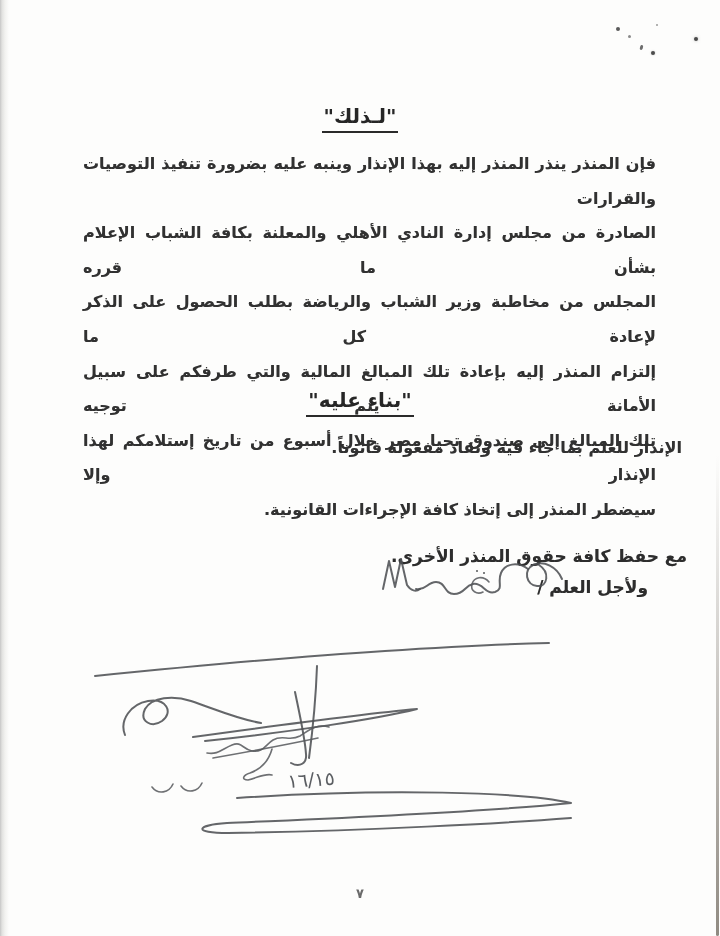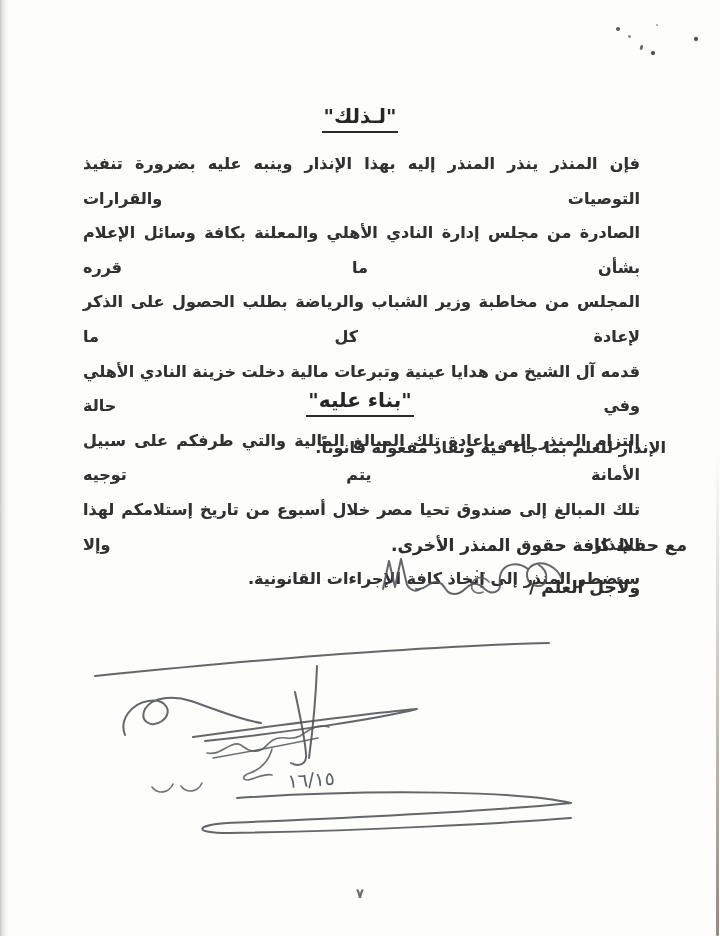--- a/index.html
+++ b/index.html
@@ -35,38 +35,38 @@
     font-size:20px;font-weight:bold;color:#262626;
   }
   .heading span{
     display:inline-block;border-bottom:2.2px solid #2a2a2a;padding:0 2px 3px 2px;
     letter-spacing:.5px;
   }
   .h1{top:104px;}
   .h2{top:388px;}
 
   .para{
-    position:absolute;right:80px;left:83px;
+    position:absolute;right:64px;left:83px;
     font-size:16px;font-weight:bold;color:#313131;
     text-shadow:0 0 .5px rgba(40,40,40,.35);
   }
   .p1{top:147px;line-height:34.6px;}
   .p2{top:430px;line-height:36.5px;}
   .line{white-space:nowrap;}
   .just{text-align:justify;text-align-last:justify;white-space:normal;}
   .end{text-align-last:right;}
   .shift-right{margin-right:-26px;}
 
   .closing{
-    position:absolute;right:33px;top:535px;
+    position:absolute;right:33px;top:546px;
     font-size:17px;font-weight:bold;color:#2d2d2d;
     text-shadow:0 0 .5px rgba(40,40,40,.35);
   }
   .for-record{
-    position:absolute;right:80px;top:577px;
+    position:absolute;right:72px;top:577px;
     font-size:17px;font-weight:bold;color:#2d2d2d;
     text-shadow:0 0 .5px rgba(40,40,40,.35);
   }
   .sig-small{position:absolute;left:376px;top:549px;width:195px;height:58px;}
   .sig-large{position:absolute;left:55px;top:632px;width:530px;height:215px;}
   .sig-stroke{fill:none;stroke:#4f5154;stroke-width:2;stroke-linecap:round;stroke-linejoin:round;opacity:.88;}
   .sig-thin{fill:none;stroke:#55575a;stroke-width:1.6;stroke-linecap:round;opacity:.85;}
   .sig-date{fill:#4a4d52;font-family:"DejaVu Sans",sans-serif;font-size:19px;opacity:.9;}
 
   .page-number{
@@ -87,23 +87,22 @@
   <span class="speck s4"></span>
   <span class="speck s5"></span>
   <span class="speck s6"></span>
 
   <div class="heading h1">
     <span>"لـذلك"</span>
   </div>
 
   <div class="para p1">
     <div class="line just">فإن المنذر ينذر المنذر إليه بهذا الإنذار وينبه عليه بضرورة تنفيذ التوصيات والقرارات</div>
-    <div class="line just">الصادرة من مجلس إدارة النادي الأهلي والمعلنة بكافة وسائل الإعلام بشأن ما قرره</div>
+    <div class="line just">الصادرة من مجلس إدارة النادي الأهلي والمعلنة بكافة الشباب الإعلام بشأن ما قرره</div>
     <div class="line just">المجلس من مخاطبة وزير الشباب والرياضة بطلب الحصول على الذكر لإعادة كل ما</div>
-    <div class="line just">قدمه آل الشيخ من هدايا عينية وتبرعات مالية دخلت خزينة النادي الأهلي وفي حالة</div>
     <div class="line just">إلتزام المنذر إليه بإعادة تلك المبالغ المالية والتي طرفكم على سبيل الأمانة يتم توجيه</div>
     <div class="line just">تلك المبالغ إلى صندوق تحيا مصر خلال أسبوع من تاريخ إستلامكم لهذا الإنذار وإلا</div>
     <div class="line end">سيضطر المنذر إلى إتخاذ كافة الإجراءات القانونية.</div>
   </div>
 
   <div class="heading h2">
     <span>"بناء عليه"</span>
   </div>
 
   <div class="para p2">

